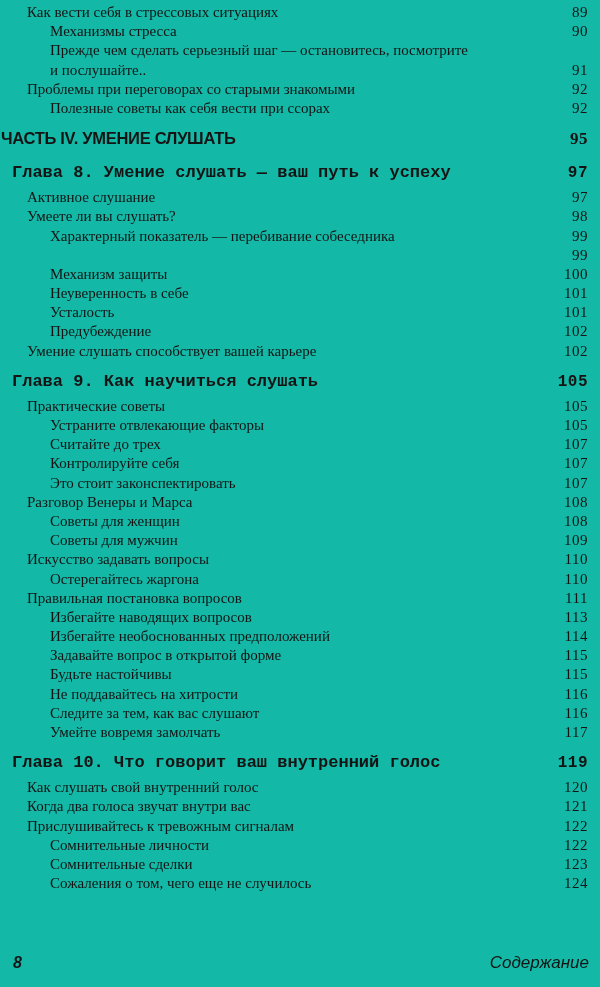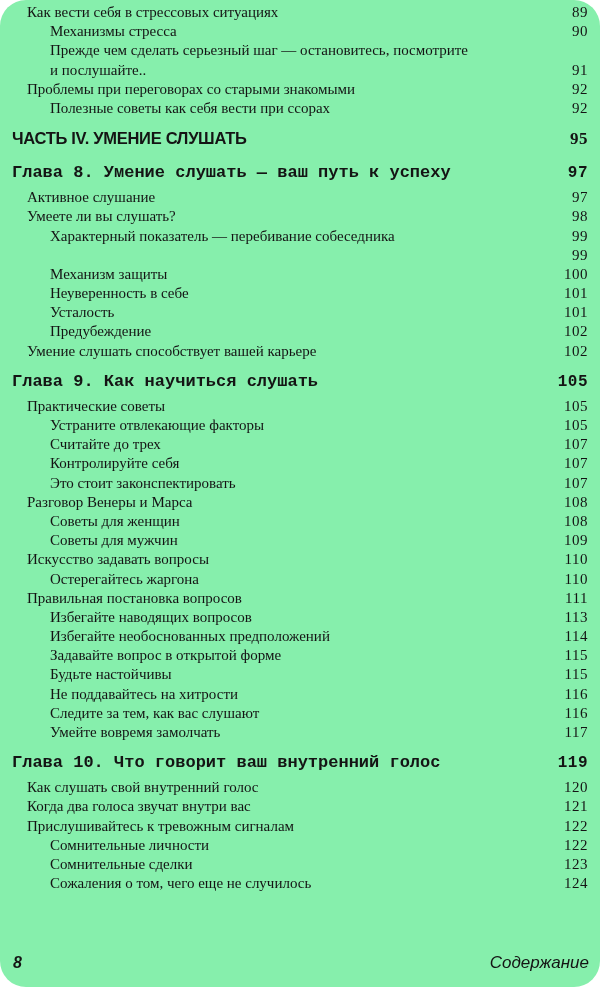--- a/index.html
+++ b/index.html
@@ -4,25 +4,24 @@
 <style>
   html, body {
     margin: 0;
     padding: 0;
     background: #ffffff;
   }
   .page {
     position: relative;
     width: 600px;
     height: 987px;
-    background: #86efac;
+    background: #14b8a6;
     color: #141414;
     font-family: "Liberation Serif", "DejaVu Serif", serif;
     overflow: hidden;
-    border-radius: 26px;
   }
   .toc {
     position: absolute;
     top: 1px;
     left: 0;
     right: 12px;
     padding-top: 2px;
   }
   .row {
     display: flex;
@@ -37,21 +36,21 @@
   }
   .row .p {
     margin-left: auto;
     text-align: right;
     font-size: 15px;
     letter-spacing: 0.5px;
   }
   
   .row.item1 { padding-left: 27px; }
   .row.item2 { padding-left: 50px; gap: 12px; }
-  .row.part  { padding-left: 12px; }
+  .row.part  { padding-left: 1px; }
   .row.chapter { padding-left: 12px; }
 
   
   .row.part {
     height: 23px;
     margin-top: 11px;
     font-family: "Liberation Sans", "DejaVu Sans", sans-serif;
     font-weight: bold;
     font-size: 16.5px;
     letter-spacing: -0.3px;

